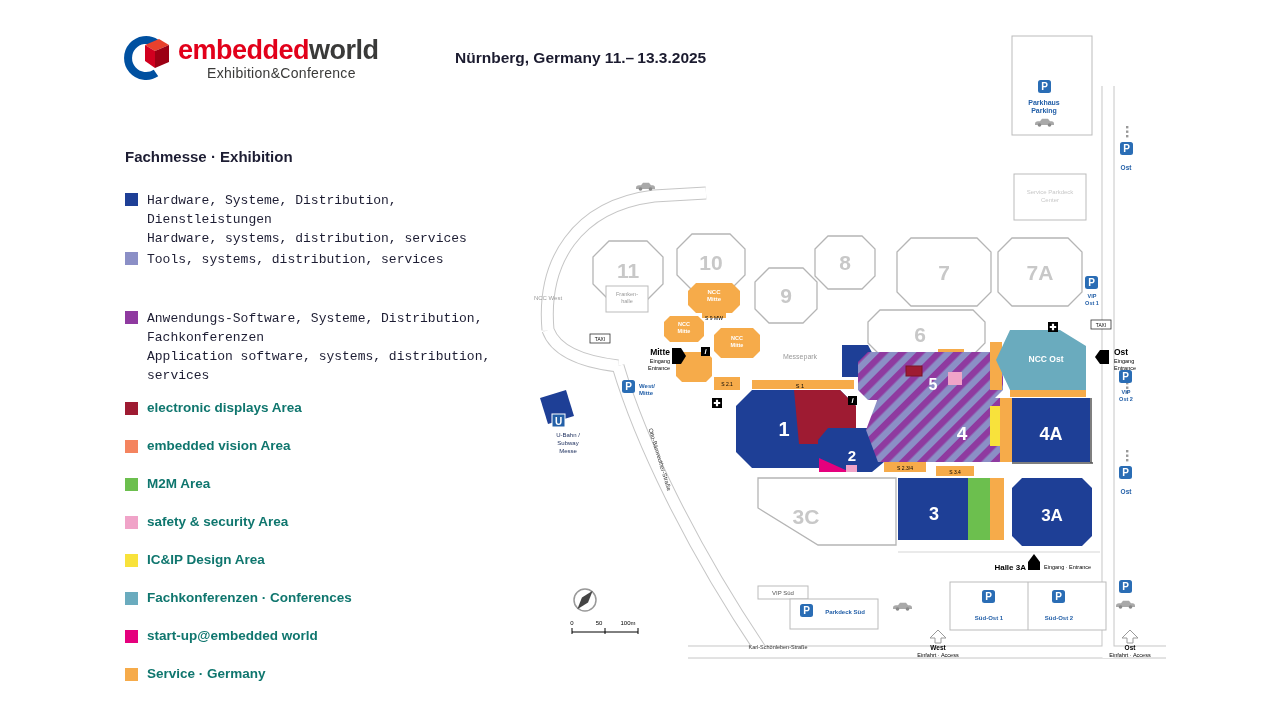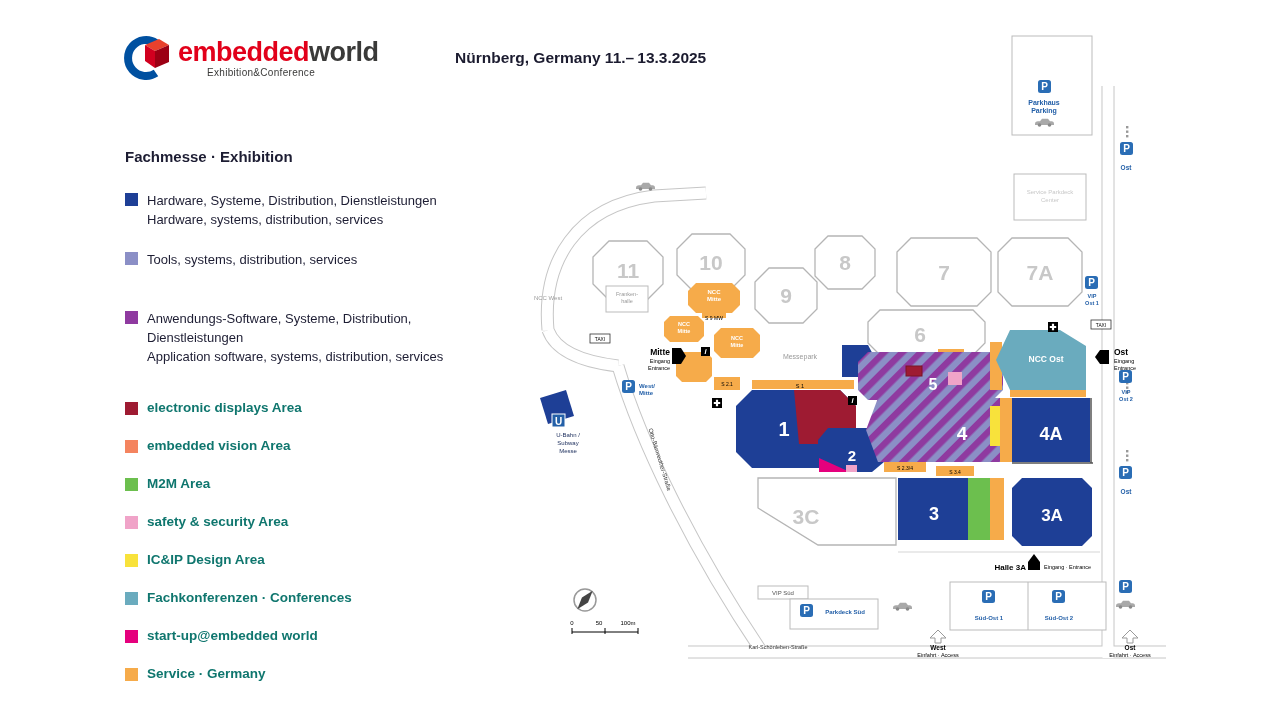--- a/index.html
+++ b/index.html
@@ -5,28 +5,28 @@
   html,body{margin:0;padding:0;background:#fff;}
   .page{position:relative;width:1280px;height:722px;background:#ffffff;overflow:hidden;
         font-family:"Liberation Sans",sans-serif;color:#1d1d33;}
   
   .logo{position:absolute;left:118px;top:34px;display:flex;align-items:center;}
   .logo-mark{width:54px;height:48px;margin-right:6px;}
   .logo-words{line-height:1;}
   .logo-line{font-size:27px;font-weight:bold;letter-spacing:-0.5px;}
   .logo-red{color:#e2001a;}
   .logo-dark{color:#3a3a39;}
-  .logo-sub{font-size:10px;color:#3a3a39;margin-top:2px;letter-spacing:0.3px;padding-left:29px;}
+  .logo-sub{font-size:14px;color:#3a3a39;margin-top:2px;letter-spacing:0.3px;padding-left:29px;}
   .event-info{position:absolute;left:455px;top:49px;font-size:15.5px;font-weight:bold;color:#1b1b2f;}
   
   .legend{position:absolute;left:125px;top:148px;width:400px;height:545px;}
   .legend .item{position:absolute;left:0;}
   .lg-title{font-size:15px;font-weight:bold;color:#1d1d33;}
   .sq{position:absolute;left:0;top:2px;width:13px;height:13px;}
-  .lg-text{margin-left:22px;font-size:13px;line-height:19px;color:#1d1d33;}
+  .lg-text{margin-left:22px;font-size:13px;line-height:19px;color:#1d1d33;font-family:Liberation Mono, monospace;}
   .lg-area{margin-left:22px;font-size:13.5px;font-weight:bold;color:#0f766e;line-height:15px;}
   
   svg text{font-family:"Liberation Sans",sans-serif;}
   .road-casing{fill:none;stroke:#c6c6c6;stroke-width:13;}
   .road-fill{fill:none;stroke:#ffffff;stroke-width:11;}
   .hall-gray{fill:#ffffff;stroke:#b5b5b5;stroke-width:1.3;}
   .hall-blue{fill:#1E3F96;}
   .hallnum{fill:#c8c8c8;font-weight:bold;font-size:21px;text-anchor:middle;}
   .wlabel{fill:#ffffff;font-weight:bold;text-anchor:middle;}
   .t-navy{fill:#2460a8;font-weight:bold;text-anchor:middle;}
@@ -73,21 +73,21 @@
       <span class="sq" style="background-color: rgb(139, 143, 198);"></span>
       <div class="lg-text">
         <div>Tools, systems, distribution, services</div>
       </div>
     </div>
 
     <div class="item" style="top:161px">
       <span class="sq" style="background-color: rgb(143, 58, 160);"></span>
       <div class="lg-text">
         <div>Anwendungs-Software, Systeme, Distribution,</div>
-        <div>Dienstleistungen</div>
+        <div>Fachkonferenzen</div>
         <div>Application software, systems, distribution, services</div>
       </div>
     </div>
 
     <div class="item" style="top:252px">
       <span class="sq" style="background-color: rgb(158, 27, 50);"></span>
       <div class="lg-area">electronic displays Area</div>
     </div>
     <div class="item" style="top:290px">
       <span class="sq" style="background-color: rgb(244, 132, 95);"></span>

